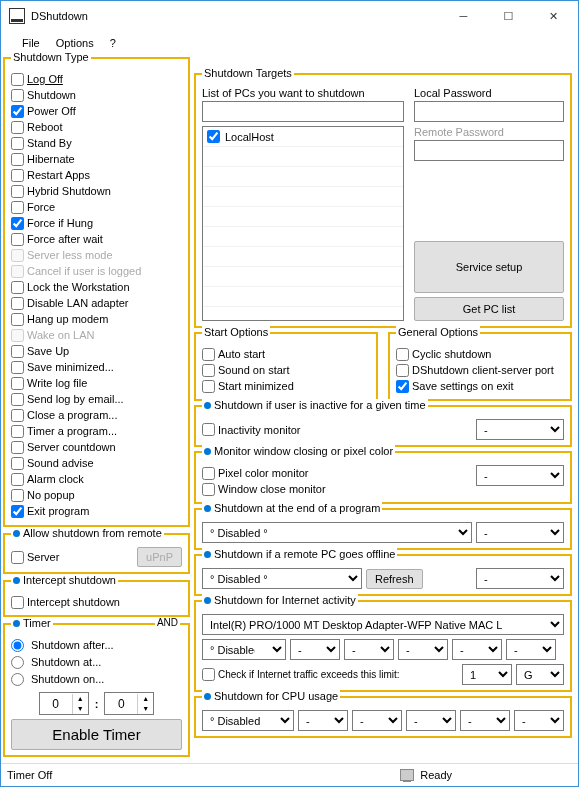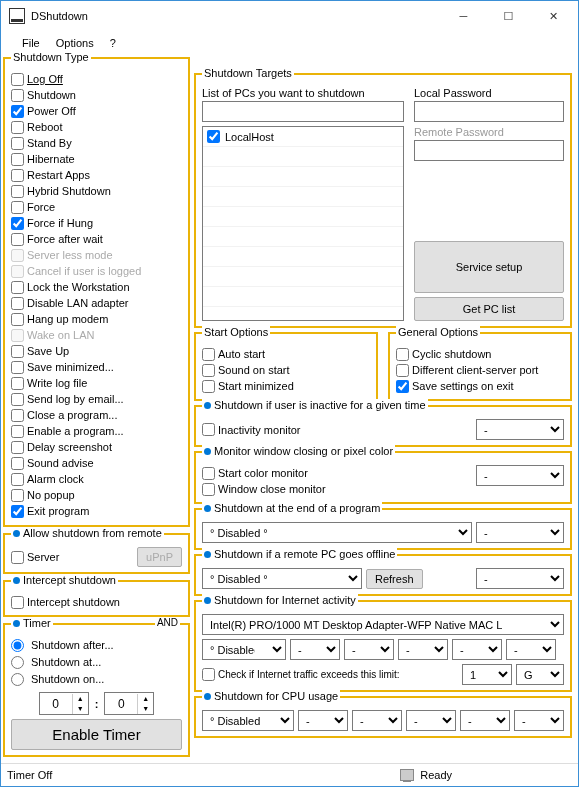--- a/index.html
+++ b/index.html
@@ -155,25 +155,25 @@
           <label class="chk">
             <input type="checkbox" style="">
             <span class="lbl">Send log by email...</span>
           </label>
           <label class="chk">
             <input type="checkbox" style="">
             <span class="lbl">Close a program...</span>
           </label>
           <label class="chk">
             <input type="checkbox" style="">
-            <span class="lbl">Enable a program...</span>
-          </label>
-          <label class="chk">
-            <input type="checkbox" style="">
-            <span class="lbl">Delay screenshot</span>
+            <span class="lbl">Timer a program...</span>
+          </label>
+          <label class="chk">
+            <input type="checkbox" style="">
+            <span class="lbl">Server countdown</span>
           </label>
           <label class="chk">
             <input type="checkbox" style="">
             <span class="lbl">Sound advise</span>
           </label>
           <label class="chk">
             <input type="checkbox" style="">
             <span class="lbl">Alarm clock</span>
           </label>
           <label class="chk">
@@ -304,21 +304,21 @@
           </label>
       </div>
       <div class="group">
         <div class="legend">General Options</div>
         <label class="chk">
             <input type="checkbox" style="">
             <span class="lbl">Cyclic shutdown</span>
           </label>
         <label class="chk">
             <input type="checkbox" style="">
-            <span class="lbl">Different client-server port</span>
+            <span class="lbl">DShutdown client-server port</span>
           </label>
         <label class="chk">
             <input type="checkbox" checked="" style="">
             <span class="lbl">Save settings on exit</span>
           </label>
       </div>
     </div>
 
     <div class="group">
       <div class="legend">
@@ -336,21 +336,21 @@
 
     <div class="group">
       <div class="legend">
           <span class="rbul"></span>
           <span>Monitor window closing or pixel color</span>
         </div>
       <div class="row">
         <div>
           <label class="chk">
               <input type="checkbox" style="">
-              <span class="lbl">Start color monitor</span>
+              <span class="lbl">Pixel color monitor</span>
             </label>
           <label class="chk">
               <input type="checkbox" style="">
               <span class="lbl">Window close monitor</span>
             </label>
         </div>
         <select style="width:88px;margin-left:auto;align-self:flex-start"><option>-</option></select>
       </div>
     </div>
 

